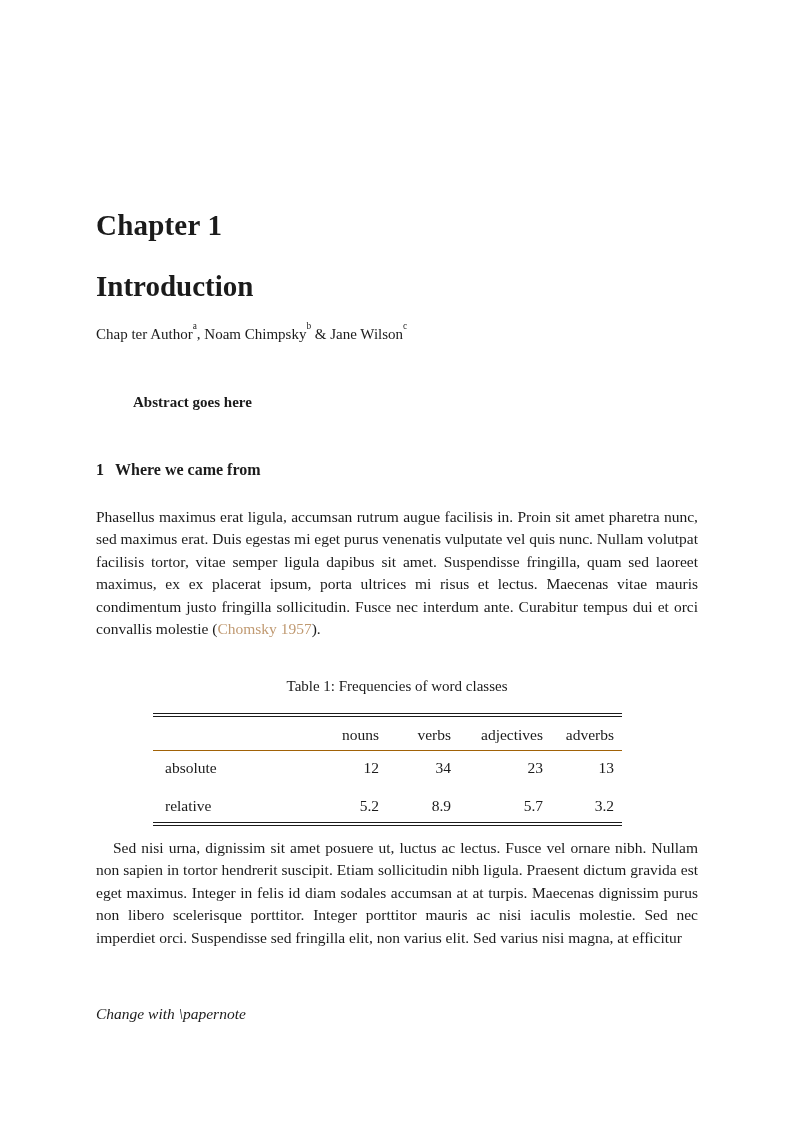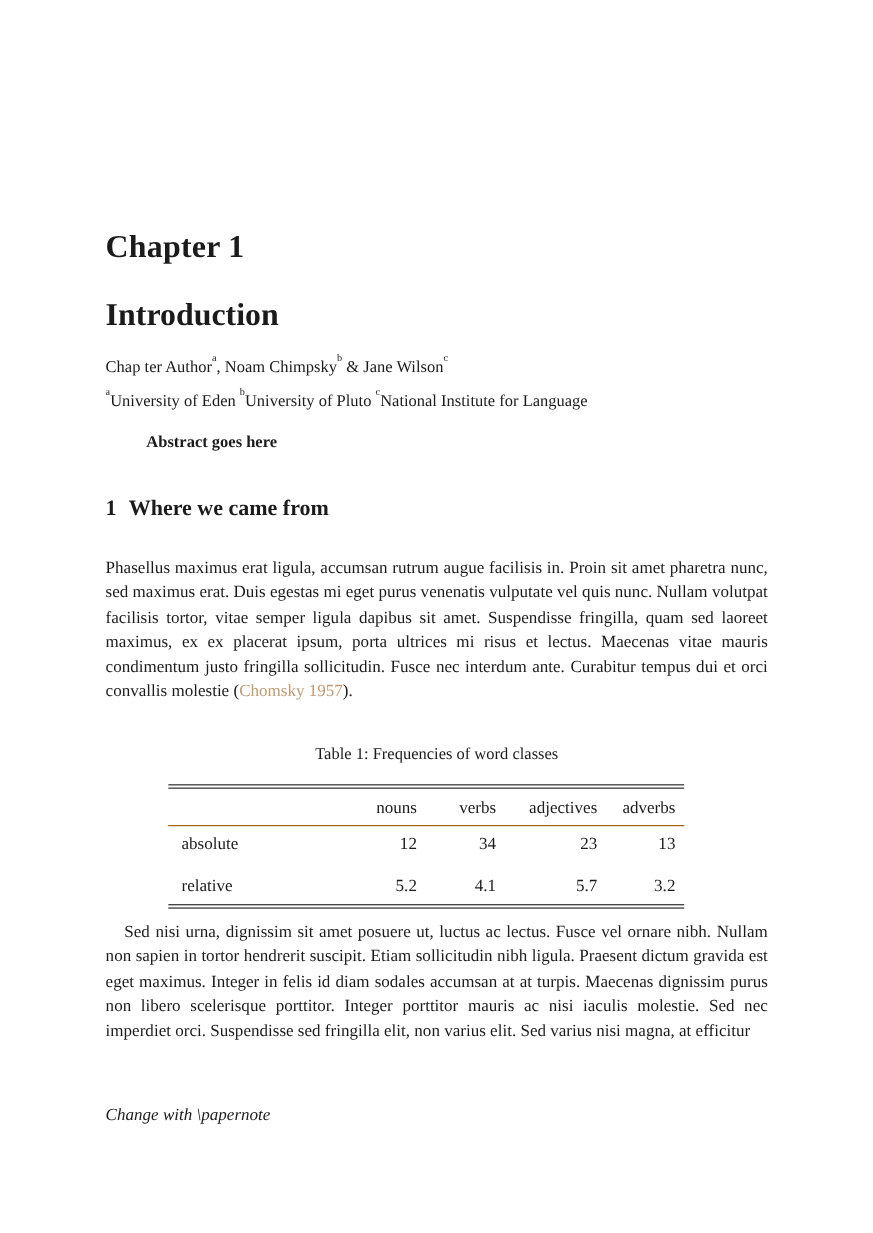--- a/index.html
+++ b/index.html
@@ -47,22 +47,22 @@
     top: 357px;
     font-size: 15px;
   }
   .abstract {
     top: 394px;
     padding-left: 37px;
     font-size: 15px;
     font-weight: bold;
   }
   .section-heading {
-    top: 451px;
-    font-size: 20px;
+    top: 461px;
+    font-size: 16px;
     font-weight: bold;
   }
   .section-heading .secnum { margin-right: 11px; }
 
   .body-para {
     font-size: 15.5px;
     line-height: 22.4px;
     text-align: justify;
   }
   .para1 { top: 506px; }
@@ -121,21 +121,20 @@
 
 <div class="page">
   <div class="content">
 
     <div class="abs chapter-label">Chapter 1</div>
 
     <div class="abs doc-title">Introduction</div>
 
     <div class="abs authors"><span>Chap ter Author</span><sup>a</sup><span>, </span><span>Noam Chimpsky</span><sup>b</sup><span> &amp; </span><span>Jane Wilson</span><sup>c</sup></div>
 
-    <div class="abs affiliations"><sup>a</sup><span>University of Eden </span><sup>b</sup><span>University of Pluto </span><sup>c</sup><span>National Institute for Language</span></div>
 
     <div class="abs abstract">Abstract goes here</div>
 
     <div class="abs section-heading">
       <span class="secnum">1</span><span>Where we came from</span>
     </div>
 
     <p class="abs body-para para1"><span>Phasellus maximus erat ligula, accumsan rutrum augue facilisis in. Proin sit amet pharetra nunc, sed maximus erat. Duis egestas mi eget purus venenatis vulputate vel quis nunc. Nullam volutpat facilisis tortor, vitae semper ligula dapibus sit amet. Suspendisse fringilla, quam sed laoreet maximus, ex ex placerat ipsum, porta ultrices mi risus et lectus. Maecenas vitae mauris condimentum justo fringilla sollicitudin. Fusce nec interdum ante. Curabitur tempus dui et orci convallis molestie (</span><a class="citation">Chomsky 1957</a><span>).</span></p>
 
     <div class="abs table-caption">Table 1: Frequencies of word classes</div>
@@ -162,21 +161,21 @@
           <tr>
             <td class="row-label">absolute</td>
             <td>12</td>
             <td>34</td>
             <td>23</td>
             <td>13</td>
           </tr>
           <tr>
             <td class="row-label">relative</td>
             <td>5.2</td>
-            <td>4.1</td>
+            <td>8.9</td>
             <td>5.7</td>
             <td>3.2</td>
           </tr>
         </tbody>
       </table>
     </div>
 
     <p class="abs body-para para2"><span class="indent"></span><span>Sed nisi urna, dignissim sit amet posuere ut, luctus ac lectus. Fusce vel ornare nibh. Nullam non sapien in tortor hendrerit suscipit. Etiam sollicitudin nibh ligula. Praesent dictum gravida est eget maximus. Integer in felis id diam sodales accumsan at at turpis. Maecenas dignissim purus non libero scelerisque porttitor. Integer porttitor mauris ac nisi iaculis molestie. Sed nec imperdiet orci. Suspendisse sed fringilla elit, non varius elit. Sed varius nisi magna, at efficitur</span></p>
 
     <div class="abs footnote">Change with \papernote</div>

